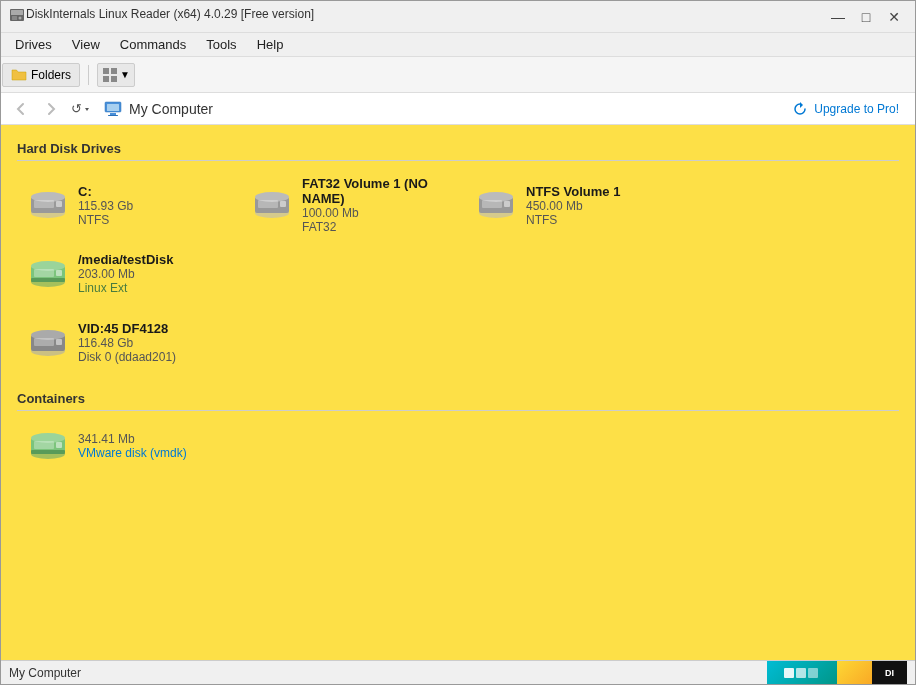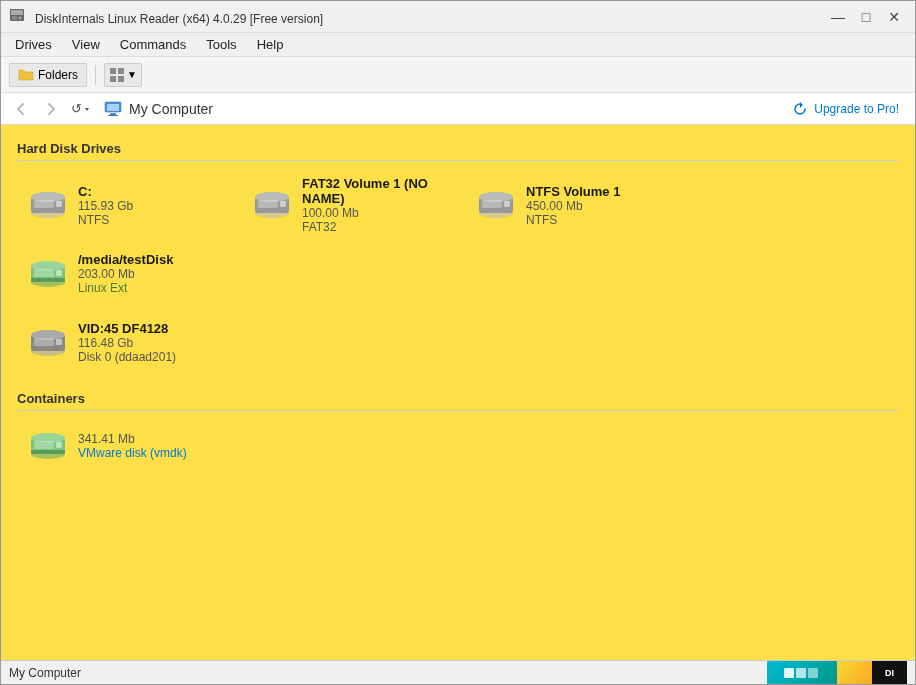--- a/index.html
+++ b/index.html
@@ -21,22 +21,22 @@
       height: 32px;
       display: flex;
       align-items: center;
       justify-content: space-between;
       padding: 0 8px;
       border-bottom: 1px solid #ddd;
       user-select: none;
     }
     #title-left {
       display: flex;
-      align-items: flex-end;
-      gap: 10px;
+      align-items: flex-start;
+      gap: 1px;
     }
     #title-text {
       font-size: 12px;
       color: #333;
     }
     #title-buttons {
       display: flex;
       gap: 2px;
     }
     .title-btn {
@@ -69,21 +69,21 @@
       font-size: 13px;
       color: #222;
     }
 
     
     #toolbar {
       background: #f5f5f5;
       height: 36px;
       display: flex;
       align-items: center;
-      padding: 0 8px;
+      padding: 0 1px;
       border-bottom: 1px solid #ddd;
       gap: 4px;
     }
     .toolbar-btn {
       display: flex;
       align-items: center;
       gap: 4px;
       padding: 3px 8px;
       background: #e8e8e8;
       border: 1px solid #ccc;

